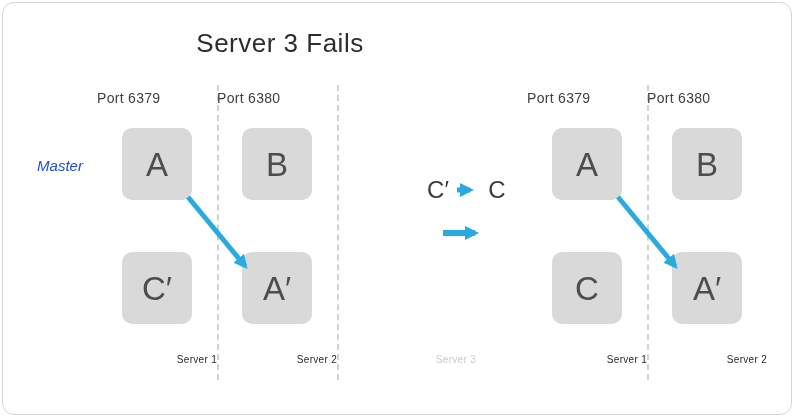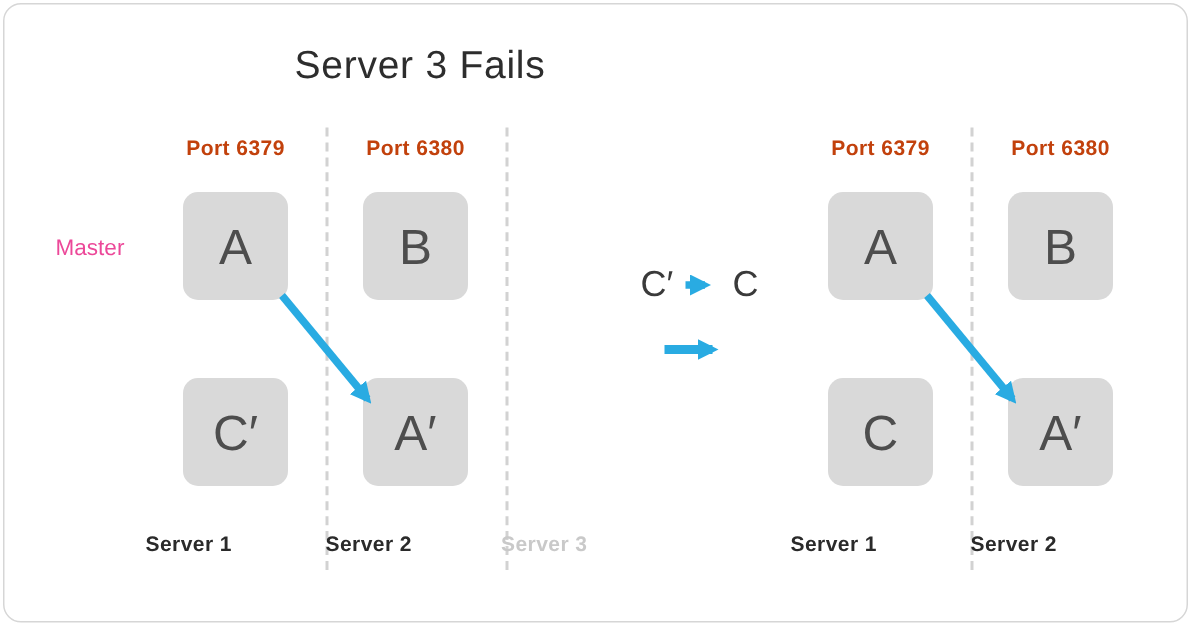--- a/index.html
+++ b/index.html
@@ -10,31 +10,31 @@
   }
   .card{
     position:absolute;left:2px;top:2px;width:788px;height:411px;
     border:1px solid #d6d6d6;border-radius:12px;background:#ffffff;
   }
   .title{
     position:absolute;top:28px;left:128px;width:304px;
     text-align:center;font-size:26px;color:#2d2d2d;letter-spacing:.5px;
   }
   .port-label{
-    position:absolute;top:90px;width:120px;text-align:center;
-    font-size:14px;font-weight:bold;color:#c2410c;letter-spacing:.3px;
+    position:absolute;top:90px;width:120px;
+    font-size:14px;font-weight:normal;color:#404040;letter-spacing:.3px;
   }
   .server-label{
-    position:absolute;top:354px;width:120px;text-align:left;
-    font-size:14px;font-weight:bold;color:#2a2a2a;letter-spacing:.3px;
+    position:absolute;top:354px;width:120px;text-align:right;
+    font-size:10px;font-weight:normal;color:#2a2a2a;letter-spacing:.3px;
   }
   .server-label.muted{color:#c9c9c9;}
   .row-label{
     position:absolute;left:18px;width:84px;text-align:center;
-    font-size:15px;color:#ec4899;
+    font-size:15px;color:#1d4ed8;font-style:italic;
   }
   .divider{
     position:absolute;top:85px;height:295px;width:0;
     border-left:2px dashed #d2d2d2;
   }
   .box{
     position:absolute;width:70px;height:72px;border-radius:10px;
     background:#d9d9d9;display:flex;align-items:center;justify-content:center;
   }
   .box .letter{
@@ -86,21 +86,21 @@
   </div>
   <div class="box" style="left:552px;top:252px">
     <span class="letter">C</span>
   </div>
   <div class="box" style="left:672px;top:252px">
     <span class="letter">A′</span>
   </div>
 
   <div class="server-label" style="left:97px">Server 1</div>
   <div class="server-label" style="left:217px">Server 2</div>
-  <div class="server-label muted" style="left:334px">Server 3</div>
+  <div class="server-label muted" style="left:356px">Server 3</div>
 
   <div class="server-label" style="left:527px">Server 1</div>
   <div class="server-label" style="left:647px">Server 2</div>
 
   <div class="trans-letter" style="left:422px;width:32px">C′</div>
   <div class="trans-letter" style="left:484px;width:26px">C</div>
 
   <svg class="overlay" width="794" height="417" viewBox="0 0 794 417">
     <defs>
       <marker id="ah" markerUnits="userSpaceOnUse" markerWidth="14" markerHeight="14" refX="10" refY="7" orient="auto">

